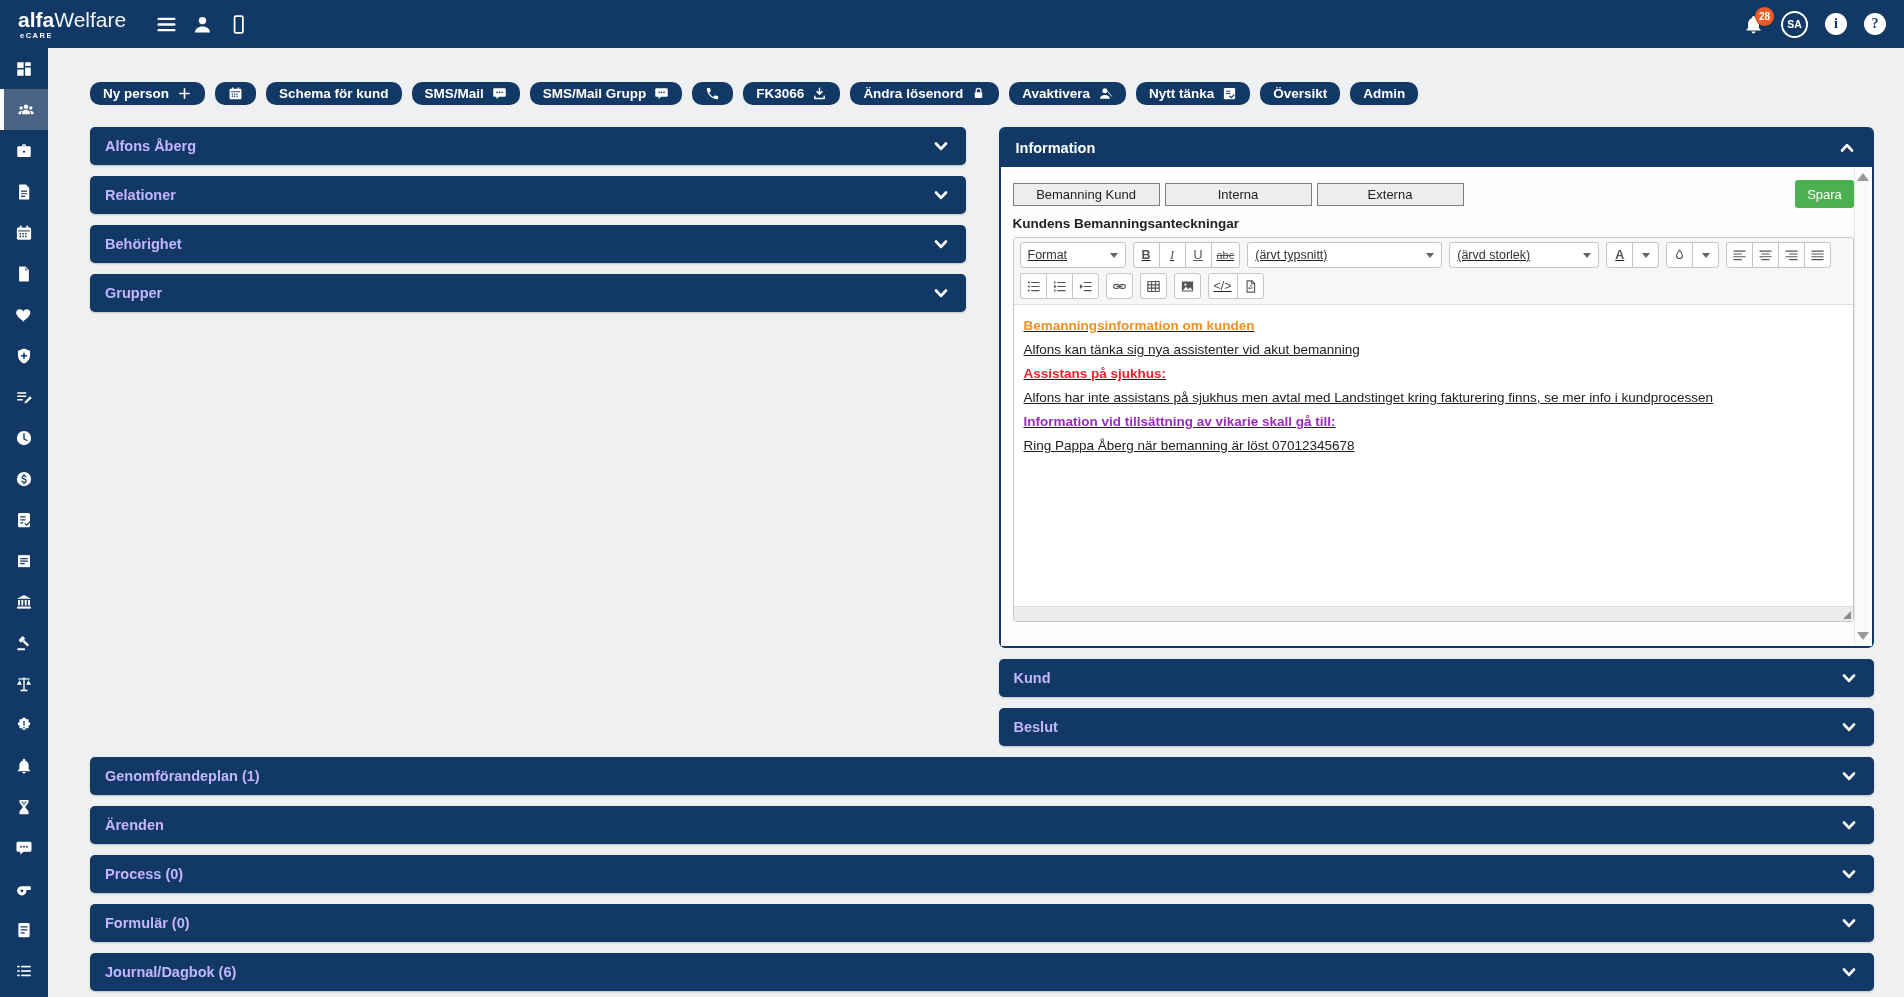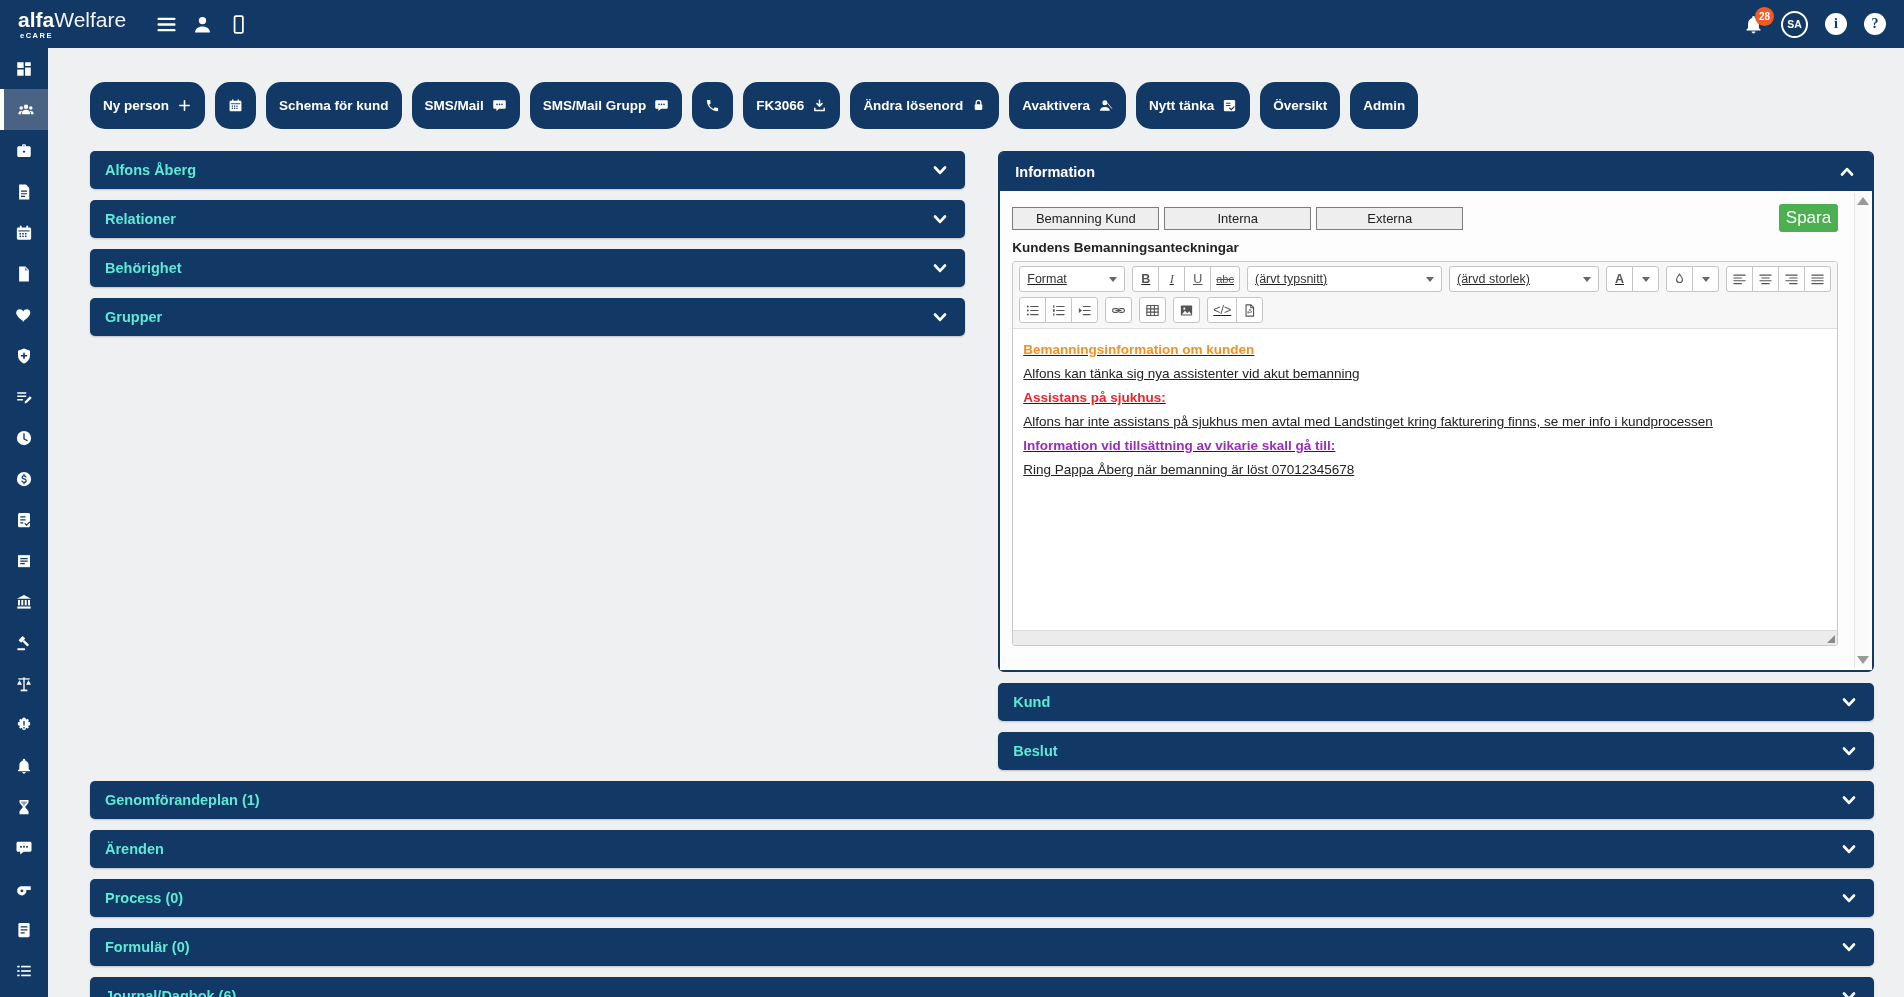--- a/index.html
+++ b/index.html
@@ -33,50 +33,50 @@
 
   
   .sidebar{position:fixed; top:48px; left:0; width:48px; height:949px; background:var(--navy);
     display:flex; flex-direction:column; z-index:15;}
   .sb-item{height:41px; display:flex; align-items:center; justify-content:center; color:#fff; cursor:pointer;}
   .sb-item.active{background:var(--active); border-left:4px solid #fff;}
 
   
   .main{position:absolute; left:48px; top:48px; width:1856px; height:949px; padding:34px 30px 0 42px;}
   .toolbar{display:flex; gap:10px; margin-bottom:22px;}
-  .tbtn{height:47px; background:var(--navy); color:#fff; border:none; border-radius:15px;
+  .tbtn{height:23px; background:var(--navy); color:#fff; border:none; border-radius:10px;
     font-family:"Liberation Sans",sans-serif; font-weight:bold; font-size:13.5px;
     padding:0 13px; display:flex; align-items:center; gap:8px; cursor:pointer; white-space:nowrap;}
 
   .columns{display:grid; grid-template-columns:1fr 1fr; gap:33px; align-items:start;}
 
-  .acc{height:38px; background:var(--navy); border-radius:5px; color:#5eead4;
+  .acc{height:38px; background:var(--navy); border-radius:5px; color:#c4b5fd;
     display:flex; align-items:center; justify-content:space-between; padding:0 15px;
     margin-bottom:11px; cursor:pointer; box-shadow:0 1px 2px rgba(0,0,0,.2);}
   .acc-title{font-weight:bold; font-size:14.5px;}
 
   
   .notes{border:2px solid var(--navy); border-radius:6px; background:#fff; margin-bottom:11px;}
   .notes-header{height:38px; background:var(--navy); color:#fff; display:flex; align-items:center;
     justify-content:space-between; padding:0 15px; border-radius:3px 3px 0 0; cursor:pointer;}
-  .notes-body{position:relative; height:479px; padding:13px 34px 12px 12px; background:#fdfdfd;}
+  .notes-body{position:relative; height:479px; padding:13px 18px 12px 12px; background:#fdfdfd;}
 
   .vscroll{position:absolute; top:2px; right:2px; bottom:2px; width:16px; background:#fafafa;
     border-left:1px solid #e4e4e4; display:flex; flex-direction:column; justify-content:space-between;
     align-items:center; padding:4px 0;}
   .arr-up{width:0; height:0; border-left:6px solid transparent; border-right:6px solid transparent;
     border-bottom:8px solid #999; cursor:pointer;}
   .arr-down{width:0; height:0; border-left:6px solid transparent; border-right:6px solid transparent;
     border-top:8px solid #999; cursor:pointer;}
 
   .tabs-row{display:flex; align-items:center; gap:5px;}
   .tab{width:147px; height:23px; background:#eee; border:1px solid #7d7d7d; font-size:13px;
     display:flex; align-items:center; justify-content:center; cursor:pointer; color:#222;}
   .save-btn{margin-left:auto; width:59px; height:28px; background:var(--green); color:#fff;
-    border:none; border-radius:3px; font-size:17px; cursor:pointer; font-family:"Liberation Sans",sans-serif;}
+    border:none; border-radius:3px; font-size:13px; cursor:pointer; font-family:"Liberation Sans",sans-serif;}
   .section-label{font-weight:bold; font-size:13.5px; margin:8px 0 6px;}
 
   .editor{border:1px solid #c9c9c9; border-radius:3px; overflow:hidden; background:#fff;text-decoration:underline;}
   .ed-toolbar{background:#f7f7f7; padding:4px 6px 5px; border-bottom:1px solid #ddd;}
   .ed-row{display:flex; align-items:center; gap:7px;}
   .ed-row + .ed-row{margin-top:5px;}
   .egroup{display:flex;}
   .ebtn{min-width:27px; height:26px; background:#fff; border:1px solid #c5c5c5; color:#555;
     font-size:12.5px; display:flex; align-items:center; justify-content:center; gap:4px;
     padding:0 5px; cursor:pointer; font-family:"Liberation Sans",sans-serif;}

